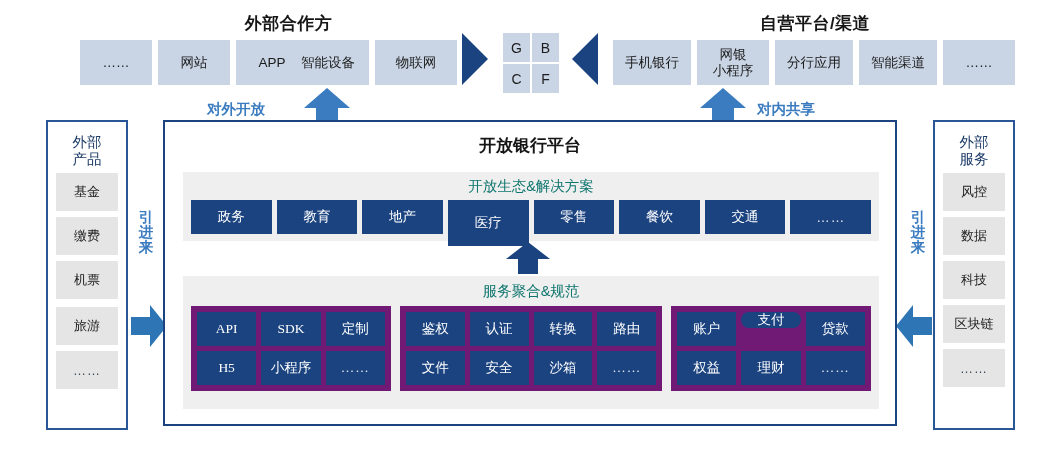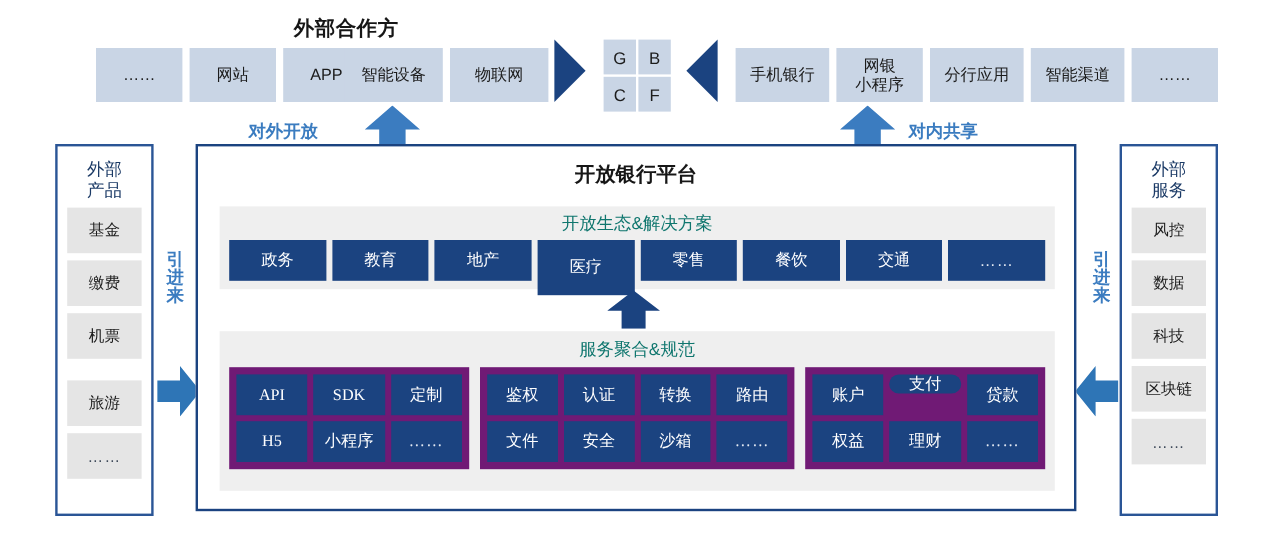--- a/index.html
+++ b/index.html
@@ -177,20 +177,21 @@
 
   <div class="abs tri-right" style="left:462px; top:33px;"></div>
 
   <div class="abs gbcf-cell" style="left:503px; top:33px; width:27px; height:29px;">G</div>
   <div class="abs gbcf-cell" style="left:532px; top:33px; width:27px; height:29px;">B</div>
   <div class="abs gbcf-cell" style="left:503px; top:64px; width:27px; height:29px;">C</div>
   <div class="abs gbcf-cell" style="left:532px; top:64px; width:27px; height:29px;">F</div>
 
   <div class="abs tri-left" style="left:572px; top:33px;"></div>
 
+  <div class="abs section-title" style="left:700px; top:12px; width:230px;">自营平台/渠道</div>
 
   <div class="abs chip" style="left:613px; top:40px; width:78px; height:45px;">手机银行</div>
   <div class="abs chip" style="left:697px; top:40px; width:72px; height:45px;">网银
 小程序</div>
   <div class="abs chip" style="left:775px; top:40px; width:78px; height:45px;">分行应用</div>
   <div class="abs chip" style="left:859px; top:40px; width:78px; height:45px;">智能渠道</div>
   <div class="abs chip" style="left:943px; top:40px; width:72px; height:45px;">……</div>
 
   <div class="abs arrow-up" style="left:700px; top:88px;">
     <svg width="46" height="42" viewBox="0 0 46 42">
@@ -199,21 +200,21 @@
   </div>
 
   <div class="abs flow-label" style="left:757px; top:100px;">对内共享</div>
 
   <div class="abs side-panel" style="left:46px; top:120px; width:82px; height:310px;">
     <div class="side-title" style="margin-top:12px;">外部
 产品</div>
     <div style="padding:6px 8px 0 8px;">
       <div class="side-chip" style="height:38px; margin-bottom:6px;">基金</div>
       <div class="side-chip" style="height:38px; margin-bottom:6px;">缴费</div>
-      <div class="side-chip" style="height:38px; margin-bottom:18px;">机票</div>
+      <div class="side-chip" style="height:38px; margin-bottom:8px;">机票</div>
       <div class="side-chip" style="height:38px; margin-bottom:6px;">旅游</div>
       <div class="side-chip dots" style="height:38px;">……</div>
     </div>
   </div>
 
   <div class="abs flow-label-vertical" style="left:138px; top:210px;">引进来</div>
 
   <div class="abs arrow-side" style="left:131px; top:305px;">
     <svg width="36" height="42" viewBox="0 0 36 42">
       <polygon points="0,12 19,12 19,0 36,21 19,42 19,30 0,30" fill="#2e75b6"></polygon>

